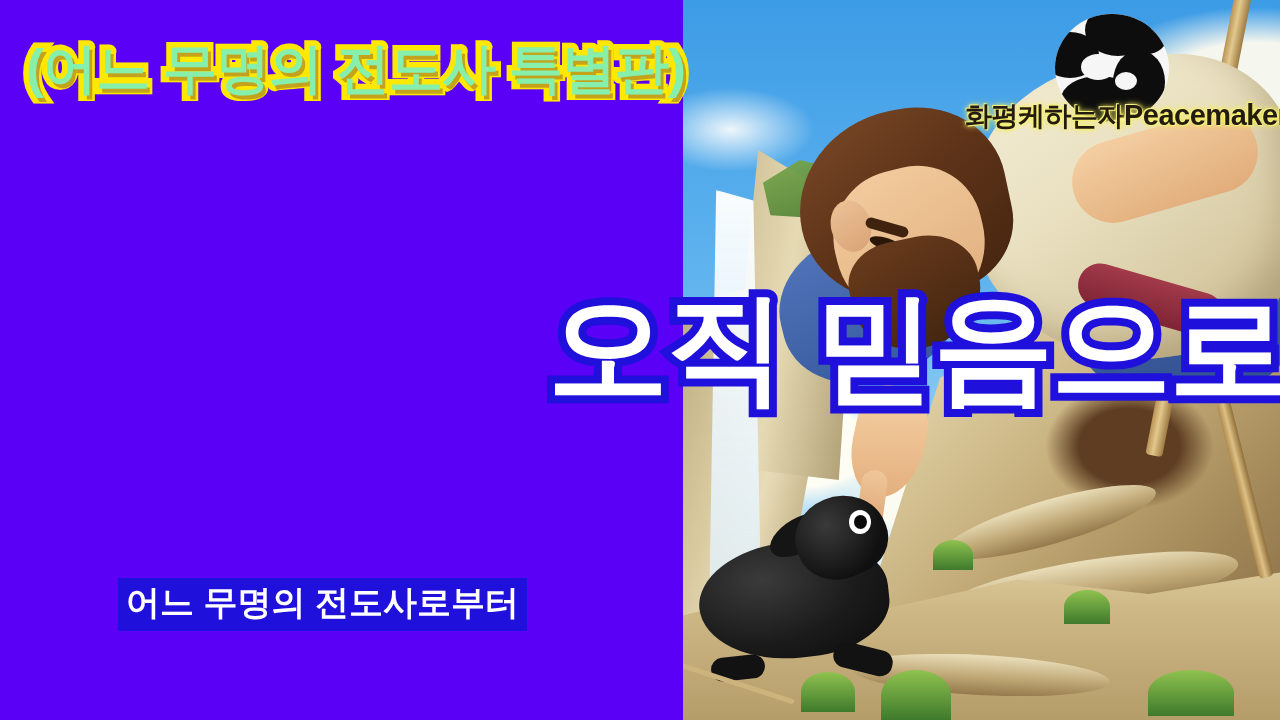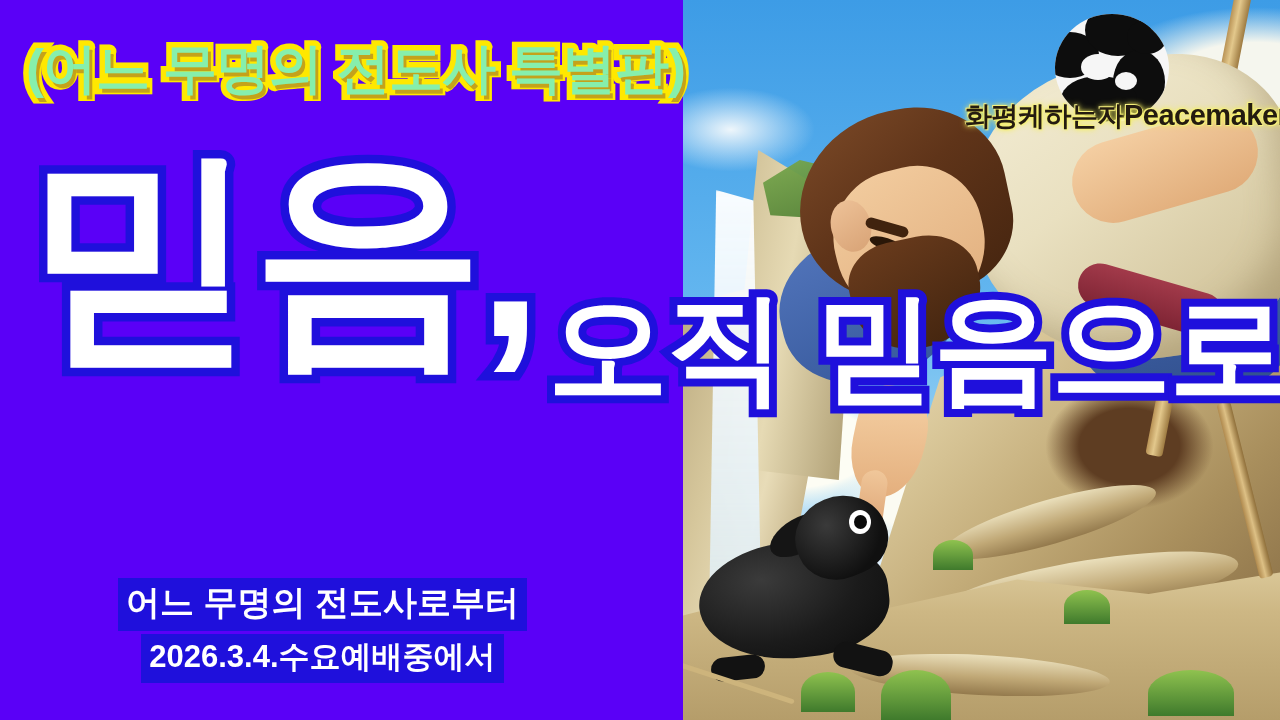--- a/index.html
+++ b/index.html
@@ -242,21 +242,21 @@
     font-size:120px;line-height:1;font-weight:900;letter-spacing:-2px;
     color:#ffffff;
     -webkit-text-stroke:16px #1F10DC;
     paint-order:stroke fill;
     white-space:nowrap;
   }
 
   
   .credit{
     position:absolute;left:118px;top:578px;
-    display:flex;flex-direction:column;align-items:center;gap:3px;
+    display:flex;flex-direction:row;align-items:center;gap:3px;
   }
   .credit span{
     display:inline-block;color:#fff;font-weight:800;
     background:#1F10DC;
     padding:2px 8px 5px 8px;
     white-space:nowrap;
   }
   .credit .c1{font-size:34px;letter-spacing:0px;}
   .credit .c2{font-size:31px;letter-spacing:0px;}
 </style>
@@ -321,21 +321,19 @@
       <span class="blob" style="left:26px;top:40px;width:34px;height:26px;background:#f6f6f6;"></span>
       <span class="blob" style="left:60px;top:58px;width:22px;height:18px;background:#f6f6f6;"></span>
     </div>
     <div class="wm-text">
       <span>화평케하는자</span><span class="en">Peacemaker</span>
     </div>
   </div>
 
   <div class="banner">(어느 무명의 전도사 특별판)</div>
 
-  <div class="title-l1">믿음,</div>
   <div class="title-l2">오직 믿음으로</div>
 
   <div class="credit">
     <span class="c1">어느 무명의 전도사로부터</span>
-    <span class="c2">2026.3.4.수요예배중에서</span>
   </div>
 
 </div>
 
 </body></html>

